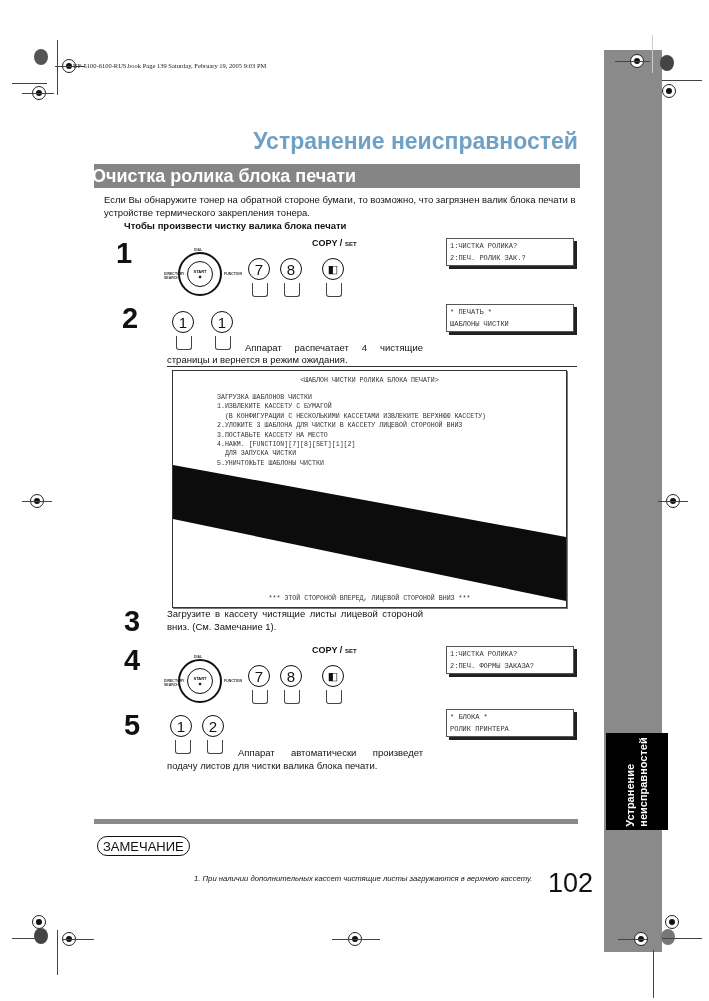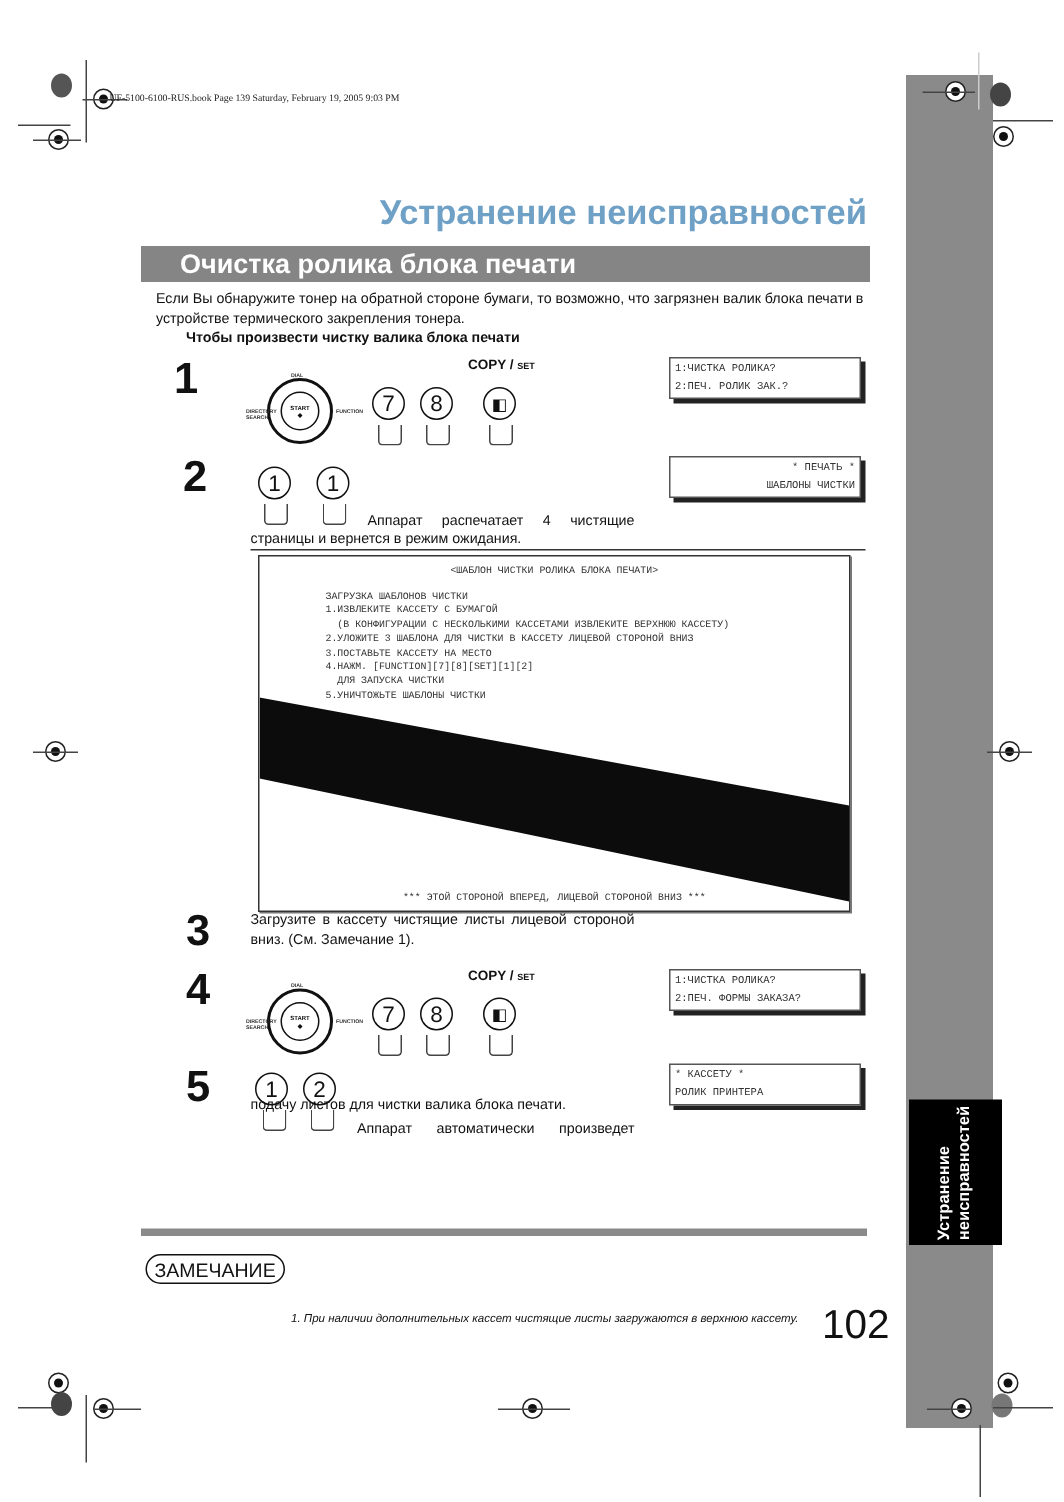--- a/index.html
+++ b/index.html
@@ -7,21 +7,21 @@
          font-family:"Liberation Sans", sans-serif; color:#111; }
   .abs { position:absolute; }
   .side-bar { left:604px; top:50px; width:58px; height:902px; background:#8a8a8a; }
   .side-tab { left:606px; top:733px; width:62px; height:97px; background:#000; }
   .side-tab-text { left:606px; top:733px; width:62px; height:97px; color:#fff; font-weight:bold;
                    font-size:11px; line-height:13px; display:flex; align-items:center; justify-content:center; }
   .side-tab-text div { transform:rotate(-90deg); white-space:nowrap; text-align:left; }
   .header-meta { left:73px; top:62px; font-family:"Liberation Serif", serif; font-size:6.5px; color:#222; white-space:nowrap; }
   .chapter-title { left:100px; top:128px; width:478px; text-align:right; font-size:23px; font-weight:bold; color:#6fa0c6; }
   .section-bar { left:94px; top:164px; width:486px; height:24px; background:#858585; }
-  .section-title { left:120px; top:165px; font-size:18px; font-weight:bold; color:#fff; line-height:22px; }
+  .section-title { left:92px; top:165px; font-size:18px; font-weight:bold; color:#fff; line-height:22px; }
   .intro { left:104px; top:193px; width:476px; font-size:9.5px; line-height:13px; }
   .sub-heading { left:124px; top:220px; font-size:9.5px; font-weight:bold; }
   .step-num { font-size:29px; font-weight:bold; font-family:"Liberation Sans", sans-serif; line-height:30px; }
   .key { width:22px; height:22px; border:1.3px solid #111; border-radius:50%; font-size:15px;
          display:flex; align-items:center; justify-content:center; background:#fff; box-sizing:border-box; }
   .finger { width:14px; height:13px; border:1px solid #444; border-top:none; border-radius:0 0 3px 3px; }
   .copy-label { font-size:9px; font-weight:bold; }
   .copy-label small { font-size:6px; }
   .lcd { width:128px; height:28px; border:1px solid #555; box-shadow:3px 3px 0 #222; background:#fff;
          font-family:"Liberation Mono", monospace; font-size:7px; line-height:12px; padding:1px 3px; box-sizing:border-box; color:#333; white-space:nowrap; }
@@ -119,21 +119,21 @@
     <div>2:ПЕЧ. РОЛИК ЗАК.?</div>
 </div>
 
 <div class="abs step-num" style="left:122px;top:303px;">2</div>
 <div class="abs key" style="left:172px;top:311px;">1</div>
 <div class="abs key" style="left:211px;top:311px;">1</div>
 <div class="abs finger" style="left:176px;top:336px;"></div>
 <div class="abs finger" style="left:215px;top:336px;"></div>
 <div class="abs step-text" style="left:245px;top:342px;width:178px;text-align:justify;text-align-last:justify;">Аппарат распечатает 4 чистящие</div>
 <div class="abs step-text" style="left:167px;top:354px;">страницы и вернется в режим ожидания.</div>
-<div class="abs lcd" style="left:446px;top:304px;text-align:right;">
+<div class="abs lcd" style="left:446px;top:304px;">
   <div>* ПЕЧАТЬ *</div>
     <div>ШАБЛОНЫ ЧИСТКИ</div>
 </div>
 <div class="abs rule" style="left:167px;top:366px;width:410px;"></div>
 
 <div class="abs printout">
   <div class="abs pt-line" style="left:0;top:5px;width:393px;text-align:center;">&lt;ШАБЛОН ЧИСТКИ РОЛИКА БЛОКА ПЕЧАТИ&gt;</div>
   <div class="abs" style="left:44px;top:22px;">
     <div class="pt-line">ЗАГРУЗКА ШАБЛОНОВ ЧИСТКИ</div>
     <div class="pt-line">1.ИЗВЛЕКИТЕ КАССЕТУ С БУМАГОЙ</div>
@@ -176,22 +176,22 @@
   <div>1:ЧИСТКА РОЛИКА?</div>
     <div>2:ПЕЧ. ФОРМЫ ЗАКАЗА?</div>
 </div>
 
 <div class="abs step-num" style="left:124px;top:710px;">5</div>
 <div class="abs key" style="left:170px;top:715px;">1</div>
 <div class="abs key" style="left:202px;top:715px;">2</div>
 <div class="abs finger" style="left:175px;top:740px;"></div>
 <div class="abs finger" style="left:207px;top:740px;"></div>
 <div class="abs step-text" style="left:238px;top:747px;width:185px;text-align:justify;text-align-last:justify;">Аппарат автоматически произведет</div>
-<div class="abs step-text" style="left:167px;top:731px;">подачу листов для чистки валика блока печати.</div>
+<div class="abs step-text" style="left:167px;top:760px;">подачу листов для чистки валика блока печати.</div>
 <div class="abs lcd" style="left:446px;top:709px;">
-  <div>* КАССЕТУ *</div>
+  <div>* БЛОКА *</div>
     <div>РОЛИК ПРИНТЕРА</div>
 </div>
 
 <div class="abs bottom-bar"></div>
 <div class="abs note-badge">ЗАМЕЧАНИЕ</div>
 <div class="abs note-text">1. При наличии дополнительных кассет чистящие листы загружаются в верхнюю кассету.</div>
 <div class="abs page-num">102</div>
 
 </body></html>

